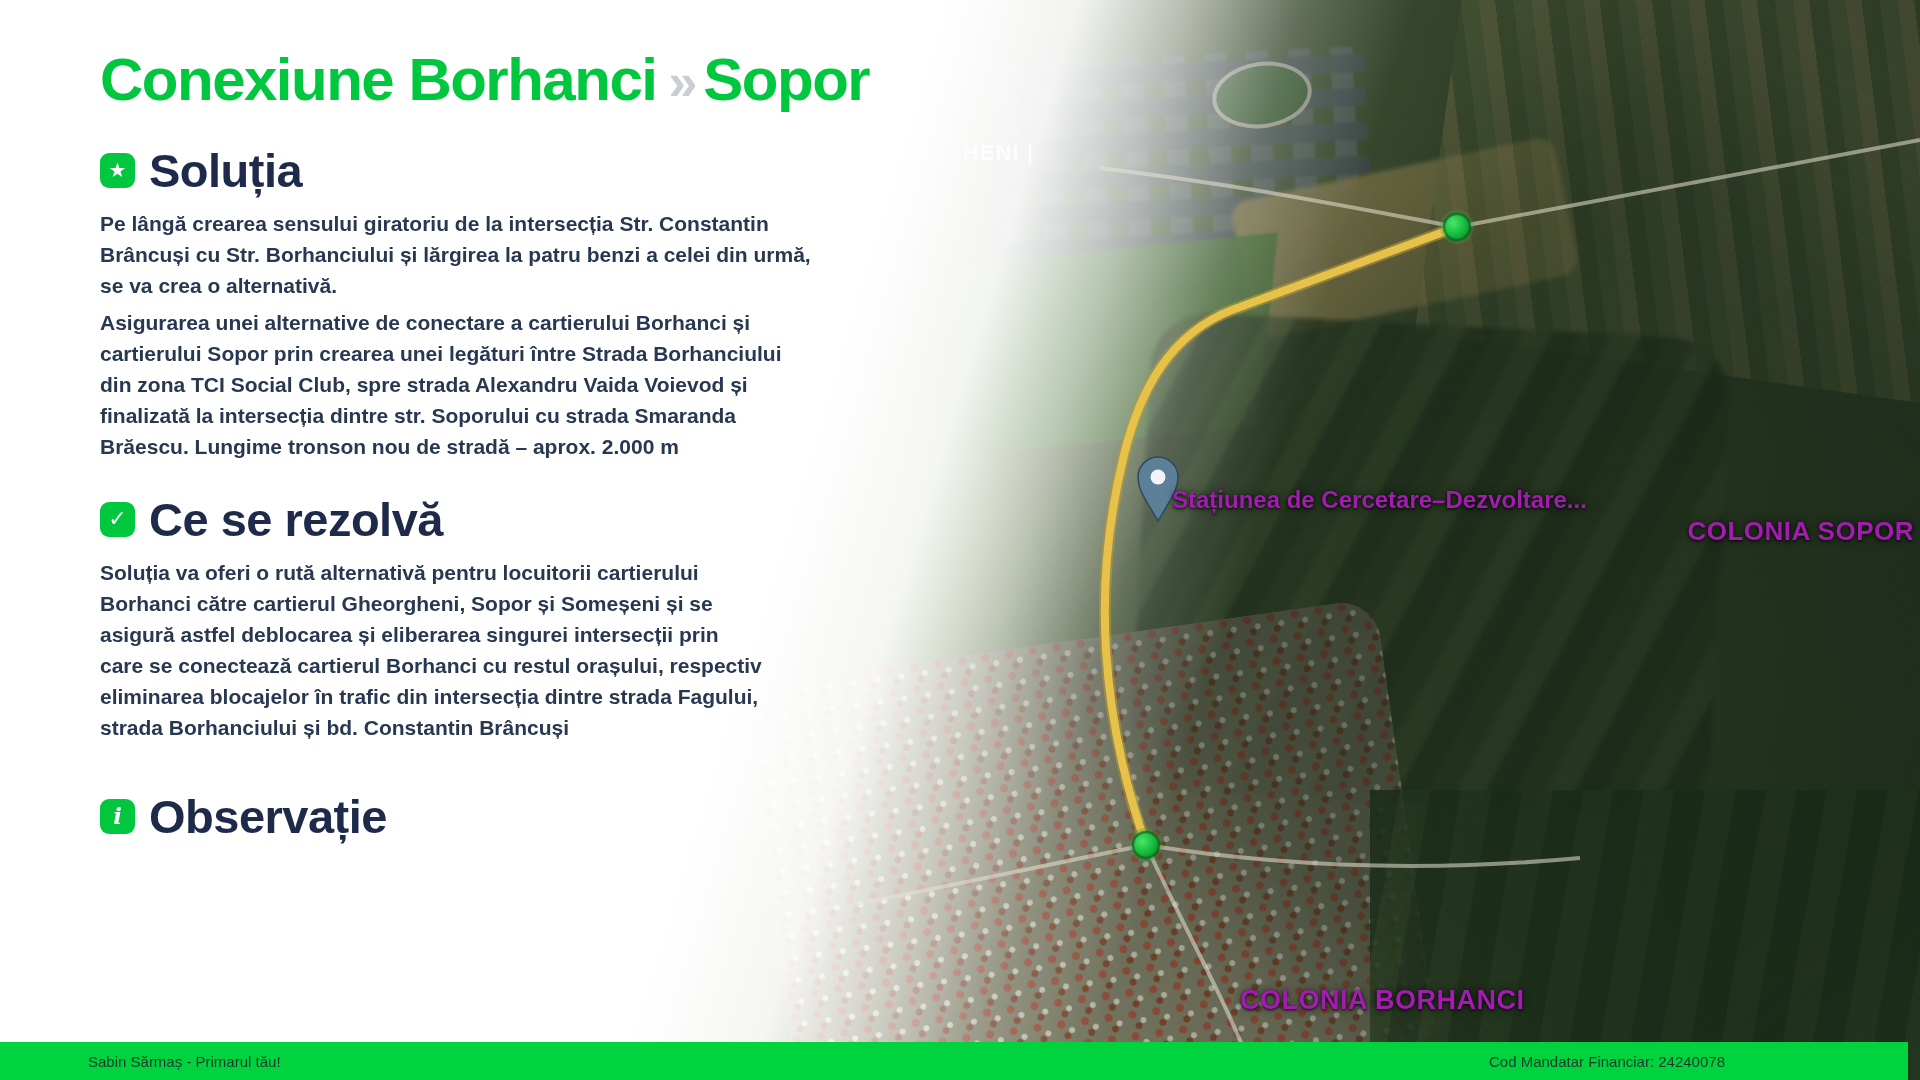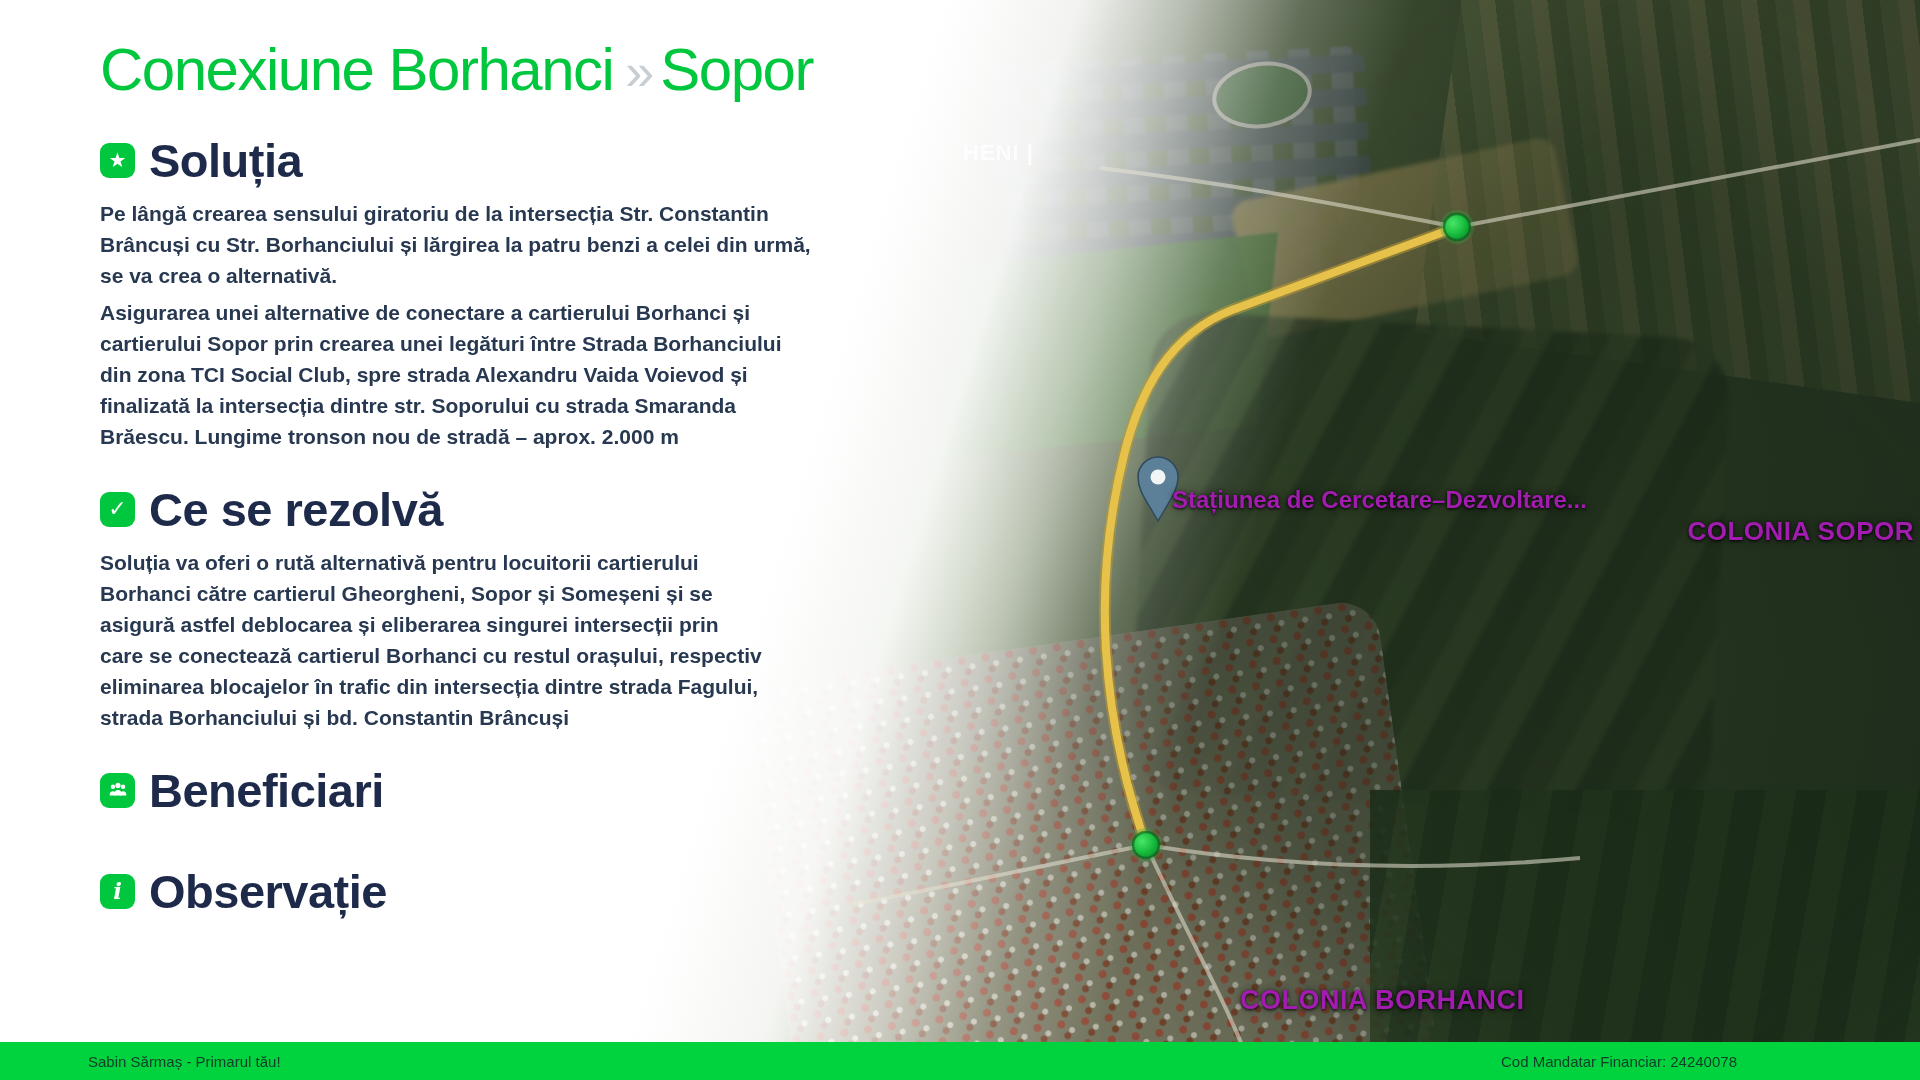--- a/index.html
+++ b/index.html
@@ -47,35 +47,35 @@
     background:linear-gradient(107deg,#fff 0%,#fff 42%,rgba(255,255,255,.93) 48%,rgba(255,255,255,.6) 53%,rgba(255,255,255,.2) 58%,rgba(255,255,255,0) 63%);}
   
   .route-layer{position:absolute;inset:0;pointer-events:none;}
   .map-label{position:absolute;color:#a21caf;font-weight:700;
     text-shadow:0 1px 3px rgba(0,0,0,.9),0 0 8px rgba(0,0,0,.55);}
   .station{left:1172px;top:486px;font-size:24px;}
   .sopor{right:6px;top:516px;font-size:26px;letter-spacing:.5px;}
   .borhanci{left:1240px;top:985px;font-size:27px;letter-spacing:.5px;text-align:center;}
   
   .content{position:absolute;left:100px;top:30px;width:800px;}
-  h1{margin:8px 0 30px;font-size:60px;line-height:1.08;letter-spacing:-1.5px;font-weight:400;}
+  h1{margin:18px 0 30px;font-size:60px;line-height:1.08;letter-spacing:-1.5px;font-weight:700;}
   h1 .t1,h1 .t2{color:#00c73e;}
   h1 .sep{color:#c9ced3;font-size:52px;margin:0 12px;letter-spacing:-6px;}
   .sec{margin-bottom:30px;}
   .sec-obs{margin-top:46px;}
   .sec-head{display:flex;align-items:center;gap:14px;margin-bottom:10px;}
   .sec-icon{width:35px;height:35px;border-radius:9px;background:#00c73e;display:flex;
     align-items:center;justify-content:center;color:#fff;flex:0 0 auto;}
   .sec-icon .g-star{font-size:20px;line-height:1;}
   .sec-icon .g-check{font-size:22px;font-weight:700;line-height:1;}
   .sec-icon .g-info{font-family:"DejaVu Serif","Liberation Serif",serif;font-style:italic;font-weight:700;font-size:23px;line-height:1;margin-top:-2px;}
   h2{margin:0;font-size:47px;font-weight:700;color:#1e2a4a;letter-spacing:-.5px;}
   .sec p{margin:0 0 6px;font-size:21px;line-height:31px;color:#273850;white-space:pre-line;font-weight:bold;}
   
-  .footer{position:absolute;left:0;right:0;bottom:0;height:38px;background:#00d33e;}
+  .footer{position:absolute;left:0;right:12px;bottom:0;height:38px;background:#00d33e;}
   .footer span{position:absolute;top:50%;transform:translateY(-50%);font-size:15px;color:#11402a;}
   .f-left{left:88px;}
   .f-right{right:183px;}
 </style>
 </head>
 <body>
 
 <div class="stage">
 
   <div class="map">
@@ -157,33 +157,20 @@
       </div>
       <p>Soluția va oferi o rută alternativă pentru locuitorii cartierului
 Borhanci către cartierul Gheorgheni, Sopor și Someșeni și se
 asigură astfel deblocarea și eliberarea singurei intersecții prin
 care se conectează cartierul Borhanci cu restul orașului, respectiv
 eliminarea blocajelor în trafic din intersecția dintre strada Fagului,
 strada Borhanciului și bd. Constantin Brâncuși</p>
     </section>
 
     <section class="sec">
-      <div class="sec-head">
-        <span class="sec-icon">
-          <svg width="22" height="22" viewBox="0 0 24 24" fill="#fff">
-            <circle cx="6.5" cy="8.5" r="2.4"></circle>
-              <circle cx="17.5" cy="8.5" r="2.4"></circle>
-              <circle cx="12" cy="7" r="2.8"></circle>
-            <path d="M3 18v-1.2c0-2 1.6-3.4 3.5-3.4s3.5 1.4 3.5 3.4V18z"></path>
-            <path d="M14 18v-1.2c0-2 1.6-3.4 3.5-3.4S21 14.8 21 16.8V18z"></path>
-            <path d="M8 18v-2c0-2.3 1.8-4 4-4s4 1.7 4 4v2z"></path>
-          </svg>
-        </span>
-        <h2>Beneficiari</h2>
-      </div>
     </section>
 
     <section class="sec sec-obs">
       <div class="sec-head">
         <span class="sec-icon">
             <span class="g-info">i</span>
           </span>
         <h2>Observație</h2>
       </div>
     </section>

